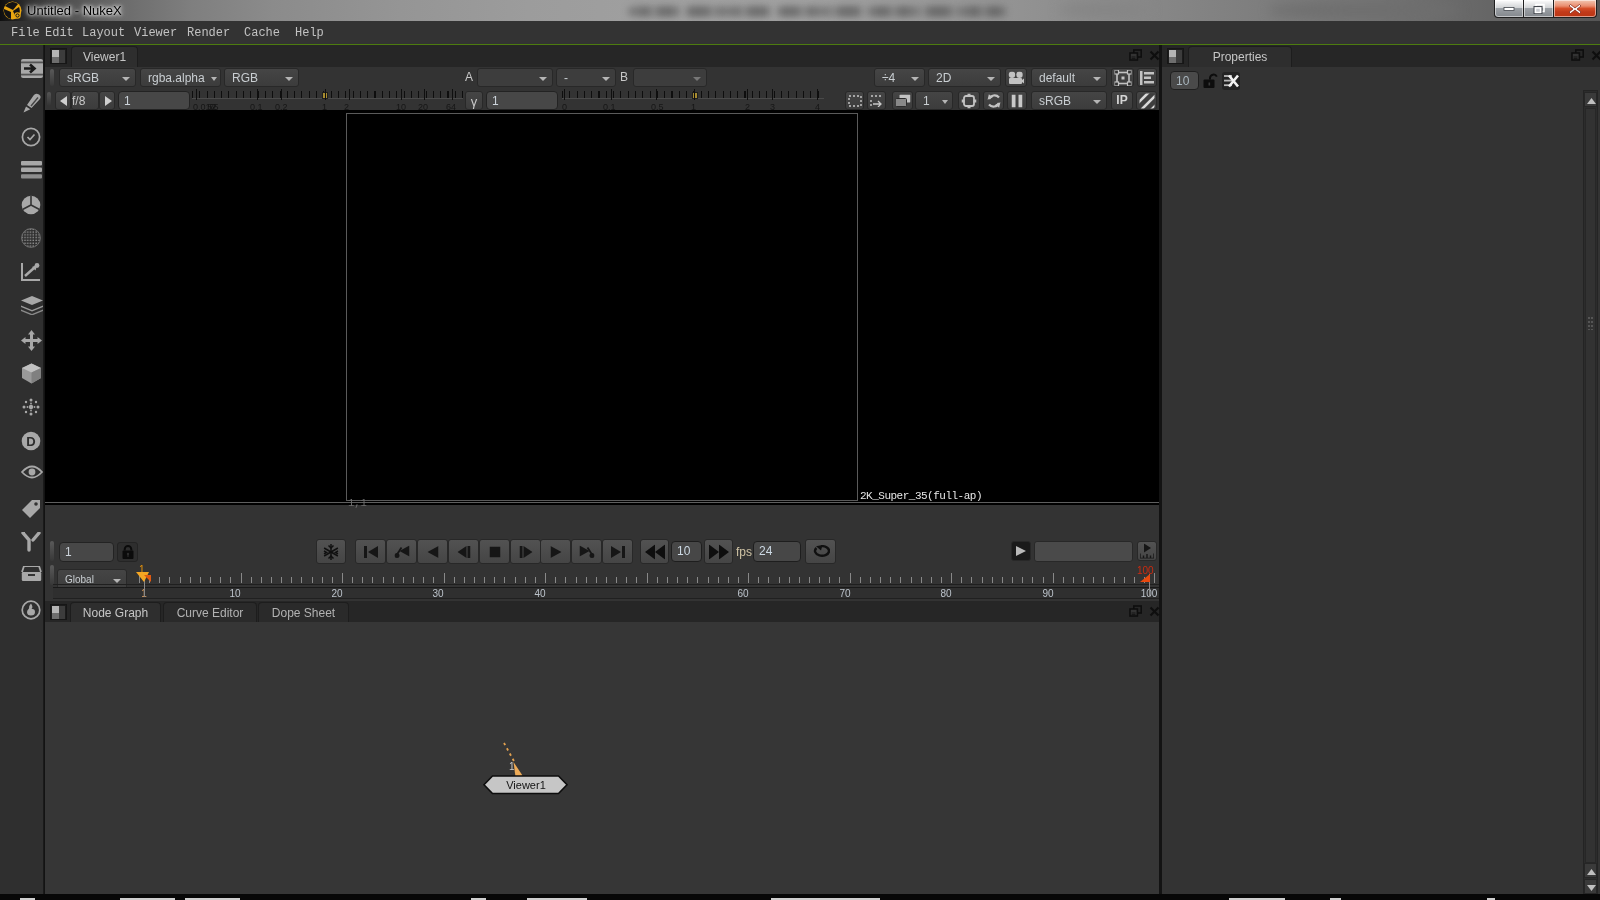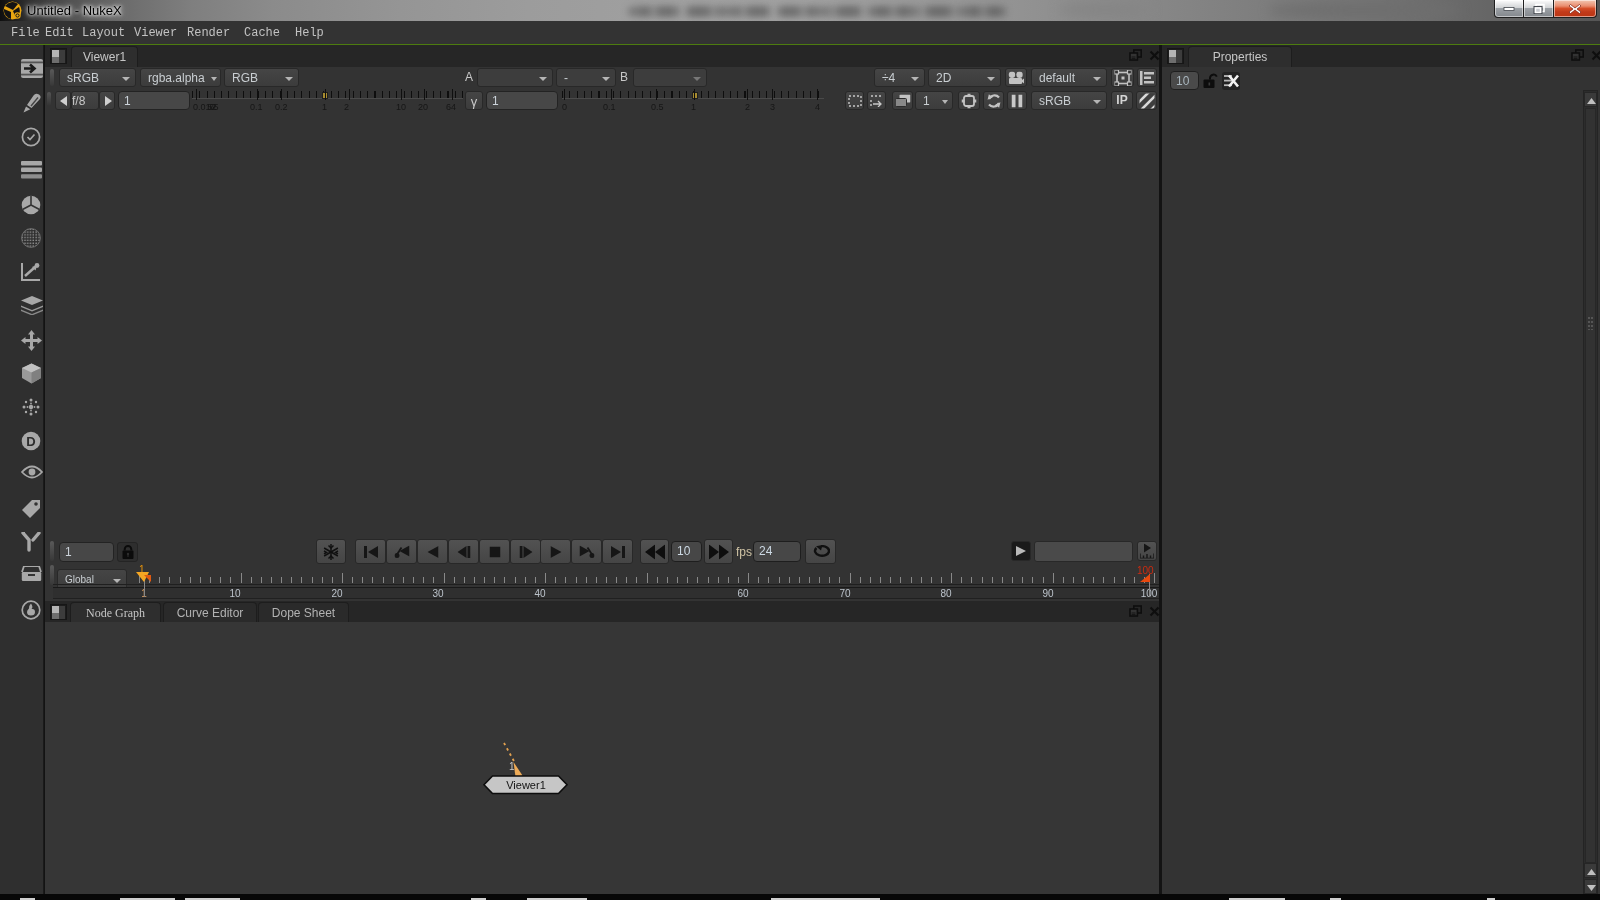--- a/index.html
+++ b/index.html
@@ -464,20 +464,26 @@
             <rect width="15" height="15" fill="#3e3e3e"></rect>
             <g stroke="#d8d8d8" stroke-width="2.6">
               <line x1="-4" y1="12" x2="12" y2="-4"></line>
               <line x1="1" y1="17" x2="17" y2="1"></line>
               <line x1="6" y1="22" x2="22" y2="6"></line>
             </g>
           </g>
         </svg>
       </div>
   </div>
+  <div id="vp">
+    <div id="vrect"></div>
+    <div style="position:absolute;left:0px;top:392px;width:1114px;height:1px;background:#5f5f5f;"></div>
+    <div style="position:absolute;left:303px;top:387px;color:#6e6e6e;font-size:10.5px;font-family:'Liberation Mono',monospace;">1,1</div>
+    <div style="position:absolute;left:815px;top:380px;color:#e6e6e6;font-size:11px;font-family:'Liberation Mono',monospace;letter-spacing:-0.5px;">2K_Super_35(full-ap)</div>
+  </div>
   <div id="playback">
     <div style="position:absolute;left:5px;top:496px;width:4px;height:20px;background:linear-gradient(#5a5a5a,#383838);border-radius:2px;"></div>
     <div style="position:absolute;left:5px;top:520px;width:4px;height:20px;background:linear-gradient(#5a5a5a,#383838);border-radius:2px;"></div>
     <div class="input" style="left:14px;top:497px;width:55px;height:20px;">1</div>
     <div class="btn ic" style="left:72px;top:497px;width:21px;height:20px;background:#2e2e2e;border-color:#242424;" id="lockbtn">
         <svg width="13" height="15" viewBox="0 0 13 15">
           <path d="M3.2 6 L3.2 4.8 A3.3 3.3 0 0 1 9.8 4.8 L9.8 6" fill="none" stroke="#0b0b0b" stroke-width="2"></path>
           <rect x="1" y="6" width="11" height="8.5" rx="1" fill="#0b0b0b"></rect>
           <circle cx="6.5" cy="9.5" r="1.2" fill="#2e2e2e"></circle>
           <rect x="6" y="10" width="1" height="2.5" fill="#2e2e2e"></rect>
@@ -623,21 +629,21 @@
   </div>
 </div>
 
 <div id="nodegraph">
   <div class="tabstrip">
     <div class="paneicon">
         <div class="tl"></div>
         <div class="bl"></div>
         <div class="r"></div>
       </div>
-    <div class="tab" style="left:25px; width:91px;font-family:Liberation Serif, serif;">Node Graph</div>
+    <div class="tab" style="left:25px; width:91px;">Node Graph</div>
     <div class="tab inactive" style="left:118px; width:94px;">Curve Editor</div>
     <div class="tab inactive" style="left:213px; width:91px;">Dope Sheet</div>
     <div class="floaters" style="left:1084px;">
       <svg width="13" height="12" viewBox="0 0 13 12">
           <rect x="4.8" y="1" width="7.4" height="7" fill="none" stroke="#0e0e0e" stroke-width="1.6"></rect>
           <rect x="1" y="4" width="7.4" height="7" fill="#333" stroke="#0e0e0e" stroke-width="1.6"></rect>
           <path d="M2.5 8 L6.5 8 M2.5 9.6 L6.5 9.6" stroke="#0e0e0e" stroke-width="0.8"></path>
         </svg>
       <svg width="11" height="11" viewBox="0 0 11 11" style="margin-left:7px;">
           <path d="M1.5 1.5 L9.5 9.5 M9.5 1.5 L1.5 9.5" stroke="#0e0e0e" stroke-width="2.2"></path>

